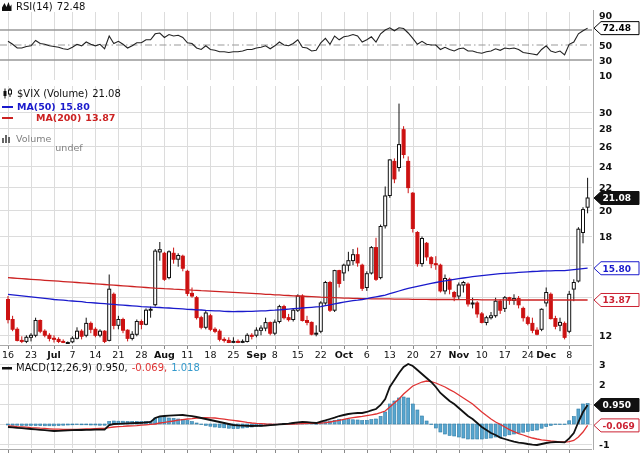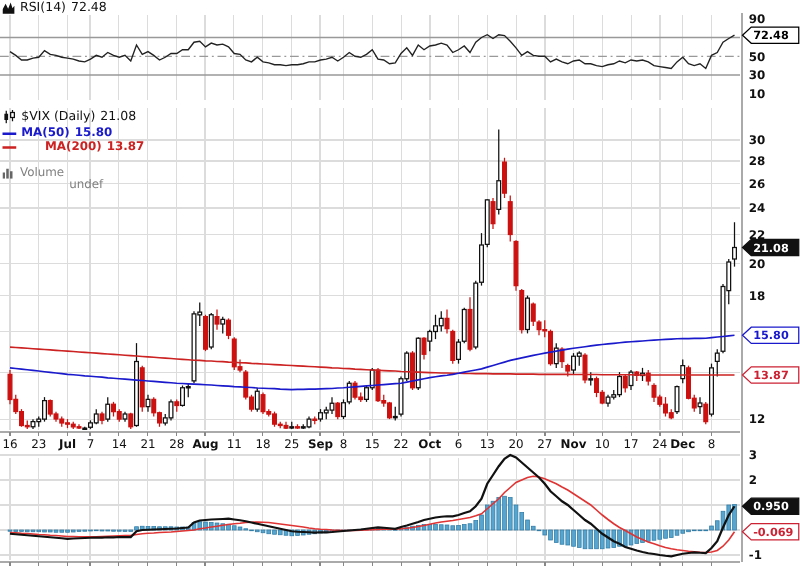--- a/index.html
+++ b/index.html
@@ -645,21 +645,21 @@
 
   <div class="legend" style="left:2px;top:88px">
     <span class="ic">
       <svg width="11" height="11">
         <line x1="3" y1="0.5" x2="3" y2="10.5" stroke="#111" stroke-width="1"></line>
         <rect x="1.5" y="3" width="3" height="5" fill="#111"></rect>
         <line x1="8" y1="0" x2="8" y2="9" stroke="#111" stroke-width="1"></line>
         <rect x="6.5" y="2" width="3" height="4" fill="#fff" stroke="#111"></rect>
       </svg>
     </span>
-    <span class="lg-title">$VIX (Daily)</span>
+    <span class="lg-title">$VIX (Volume)</span>
     <span class="lg-title">21.08</span>
   </div>
   <div class="legend lg-small" style="left:2px;top:101px">
     <span class="dash" style="background: rgb(26, 26, 204);"></span>
     <span style="color: rgb(26, 26, 204);">MA(50)</span>
     <span style="color: rgb(26, 26, 204);">15.80</span>
   </div>
   <div class="legend lg-small" style="left:2px;top:112px">
     <span class="dash" style="background: rgb(204, 34, 34);"></span>
     <span style="color: rgb(204, 34, 34); padding-left: 19px;">MA(200)</span>
@@ -670,13 +670,24 @@
       <svg width="10" height="10">
         <rect x="0" y="5" width="2" height="5" fill="#666"></rect>
         <rect x="3" y="2" width="2" height="8" fill="#666"></rect>
         <rect x="6" y="4" width="2" height="6" fill="#666"></rect>
       </svg>
     </span>
     <span style="color: rgb(128, 128, 128);">Volume</span>
     <span style="color: rgb(128, 128, 128); margin-top: 19px;">undef</span>
   </div>
 
+  <div class="legend" style="left:2px;top:362px">
+    <span class="ic">
+      <svg width="10" height="4">
+          <rect x="0" y="1" width="10" height="2.5" fill="#111"></rect>
+        </svg>
+    </span>
+    <span class="lg-title">MACD(12,26,9)</span>
+    <span class="lg-title">0.950,</span>
+    <span class="lg-title" style="color: rgb(224, 51, 51);">-0.069,</span>
+    <span class="lg-title" style="color: rgb(51, 153, 204);">1.018</span>
+  </div>
 </div>
 
 </body></html>

